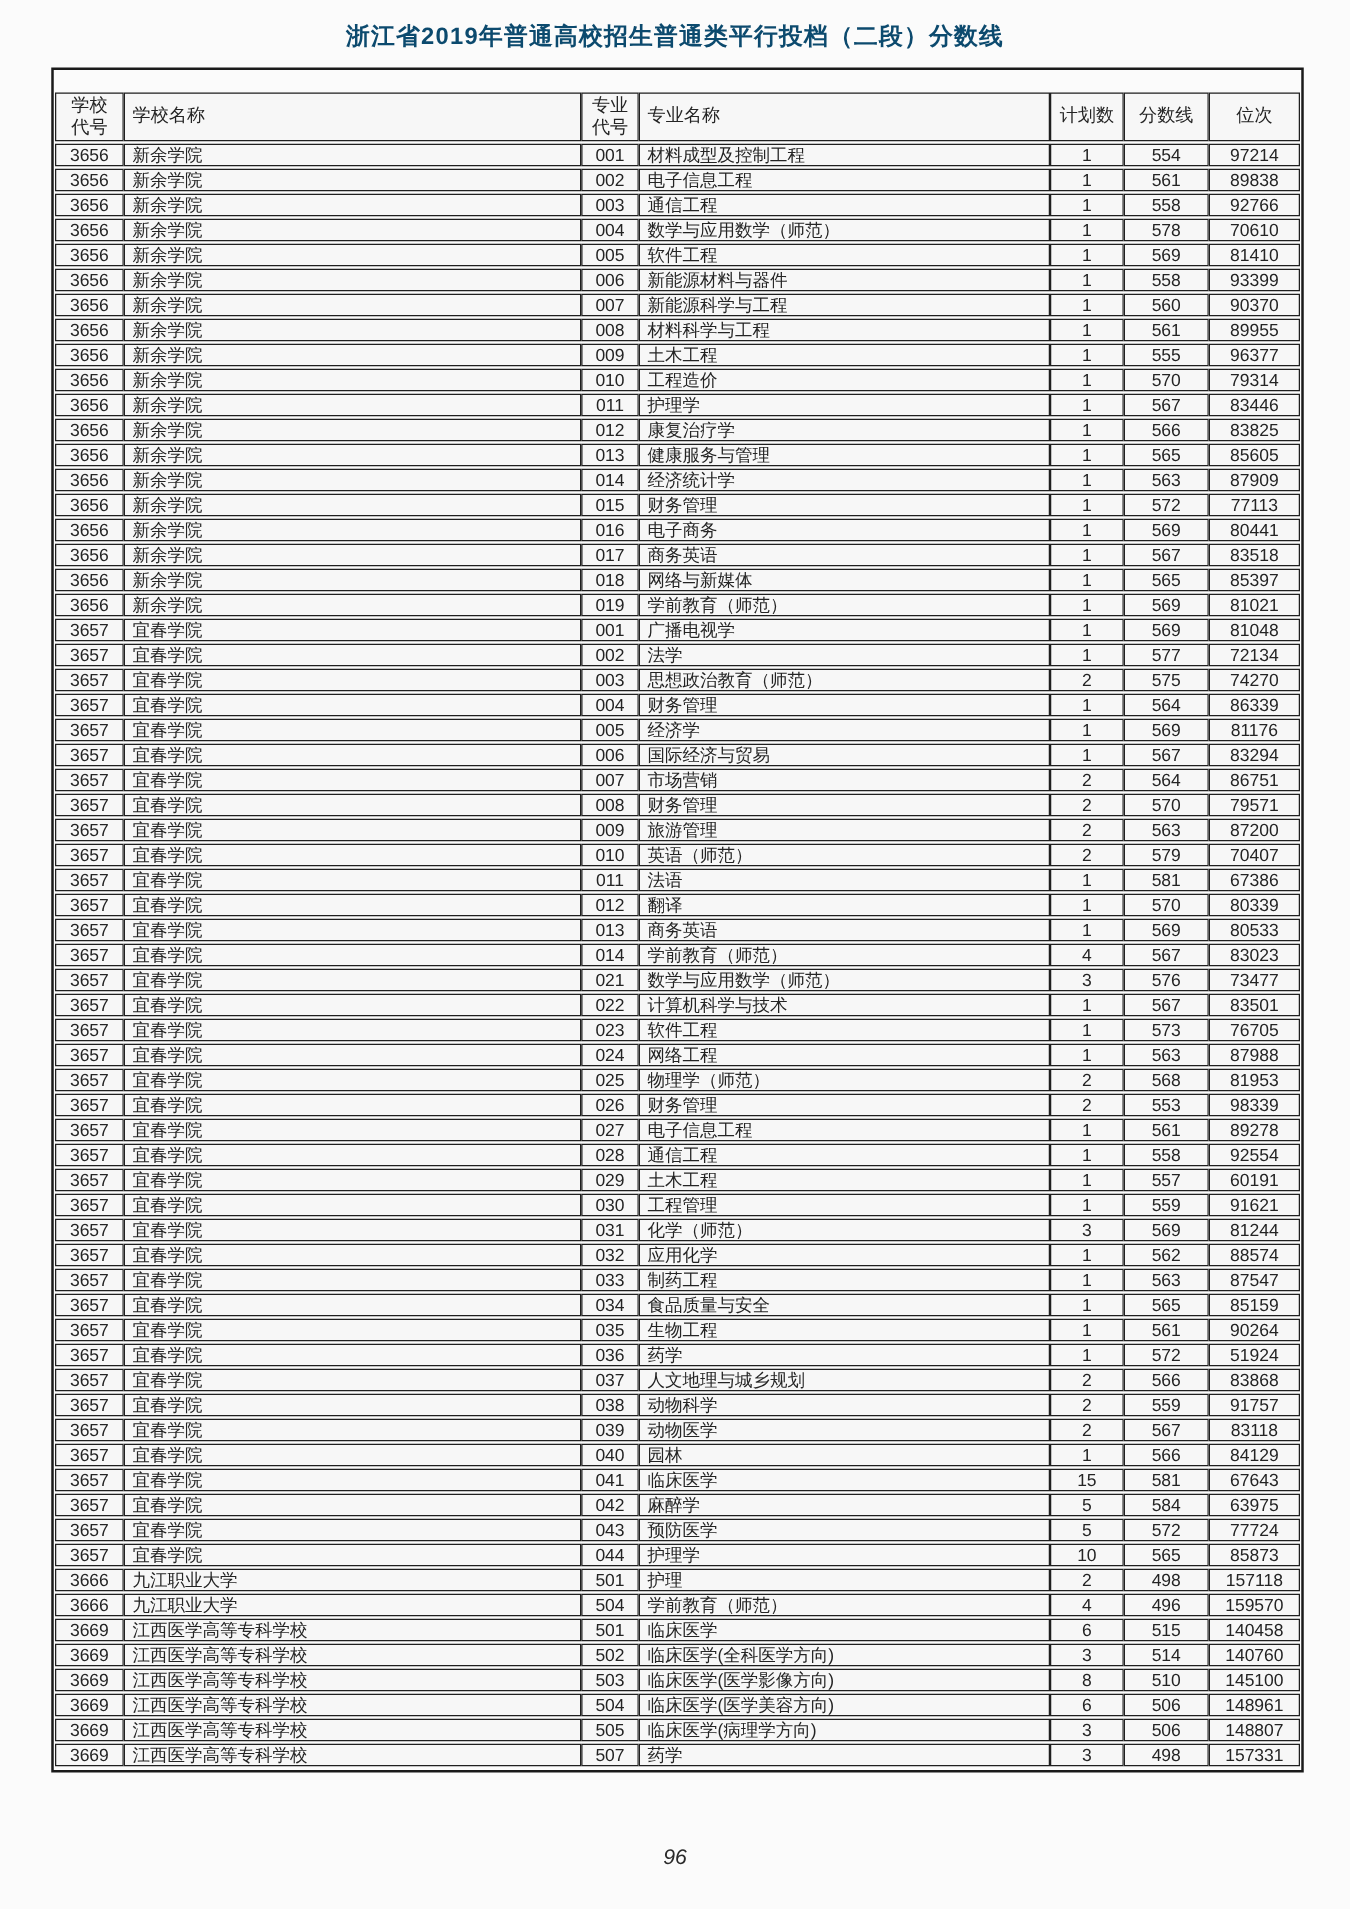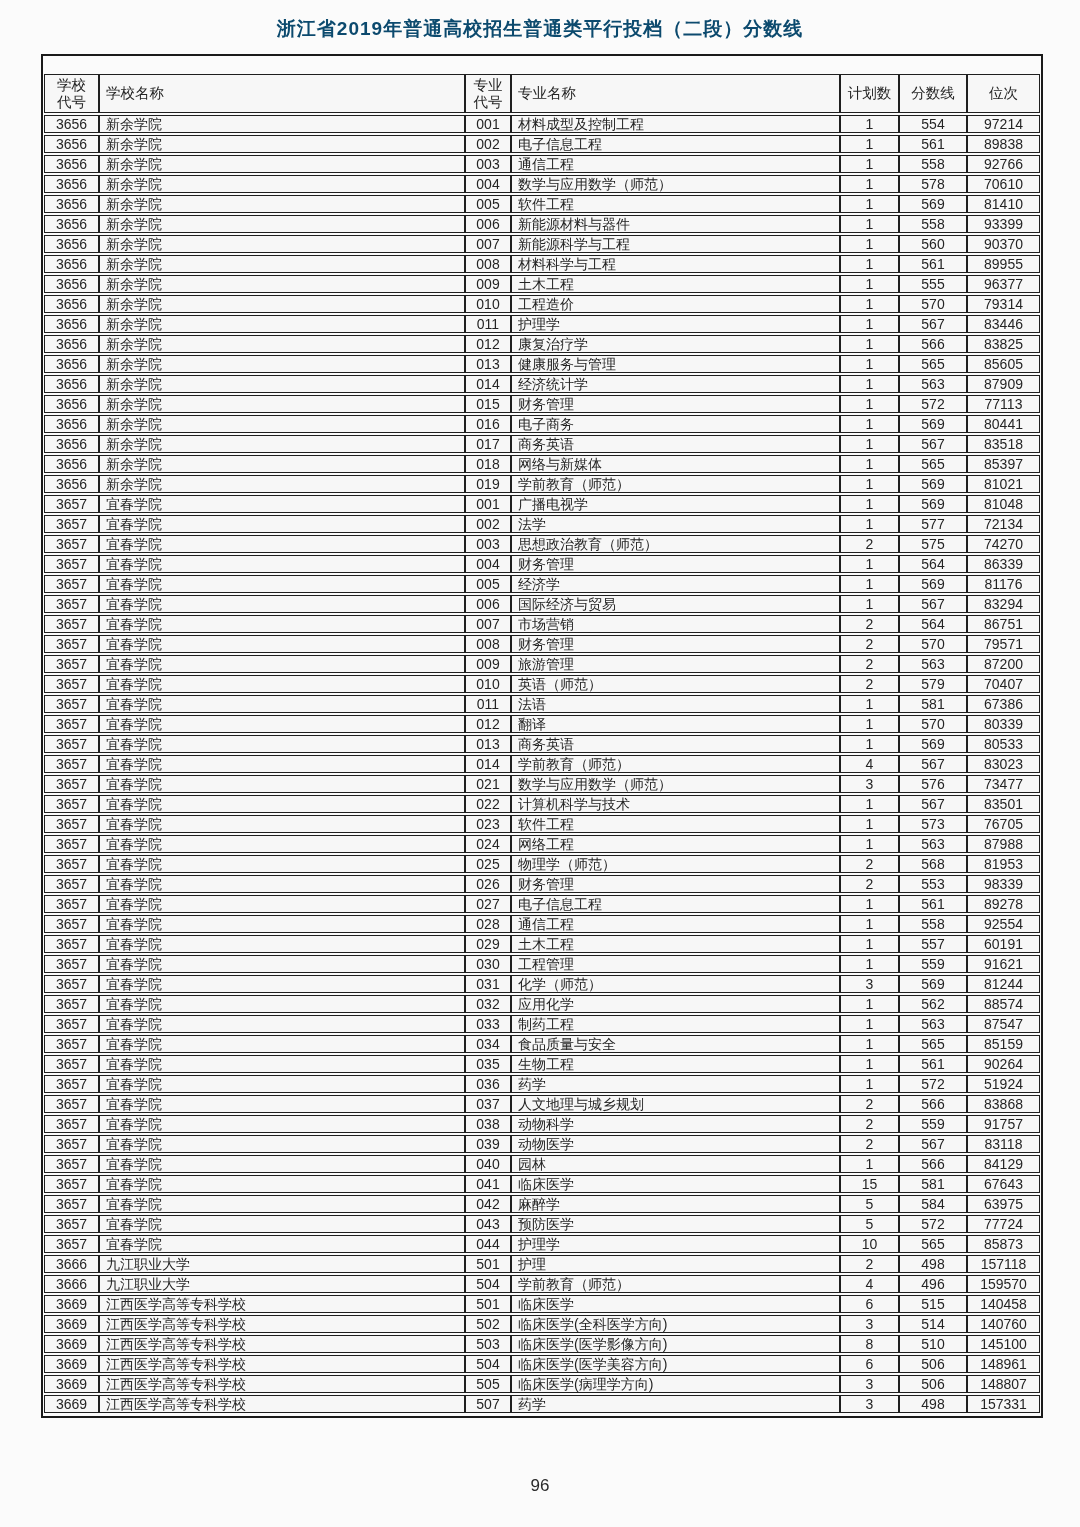--- a/index.html
+++ b/index.html
@@ -64,20 +64,21 @@
   .c { text-align: center; }
   .l { text-align: left; padding-left: 6px !important; }
   .page-number {
     position: absolute;
     top: 1476px;
     left: 0;
     width: 100%;
     text-align: center;
     font-size: 17px;
     color: #2a2a2a;
+    font-style: italic;
   }
 </style>
 </head>
 <body>
 
 <div class="page-title">浙江省2019年普通高校招生普通类平行投档（二段）分数线</div>
 
 <div class="table-frame">
   <table class="score-table">
     <colgroup>

